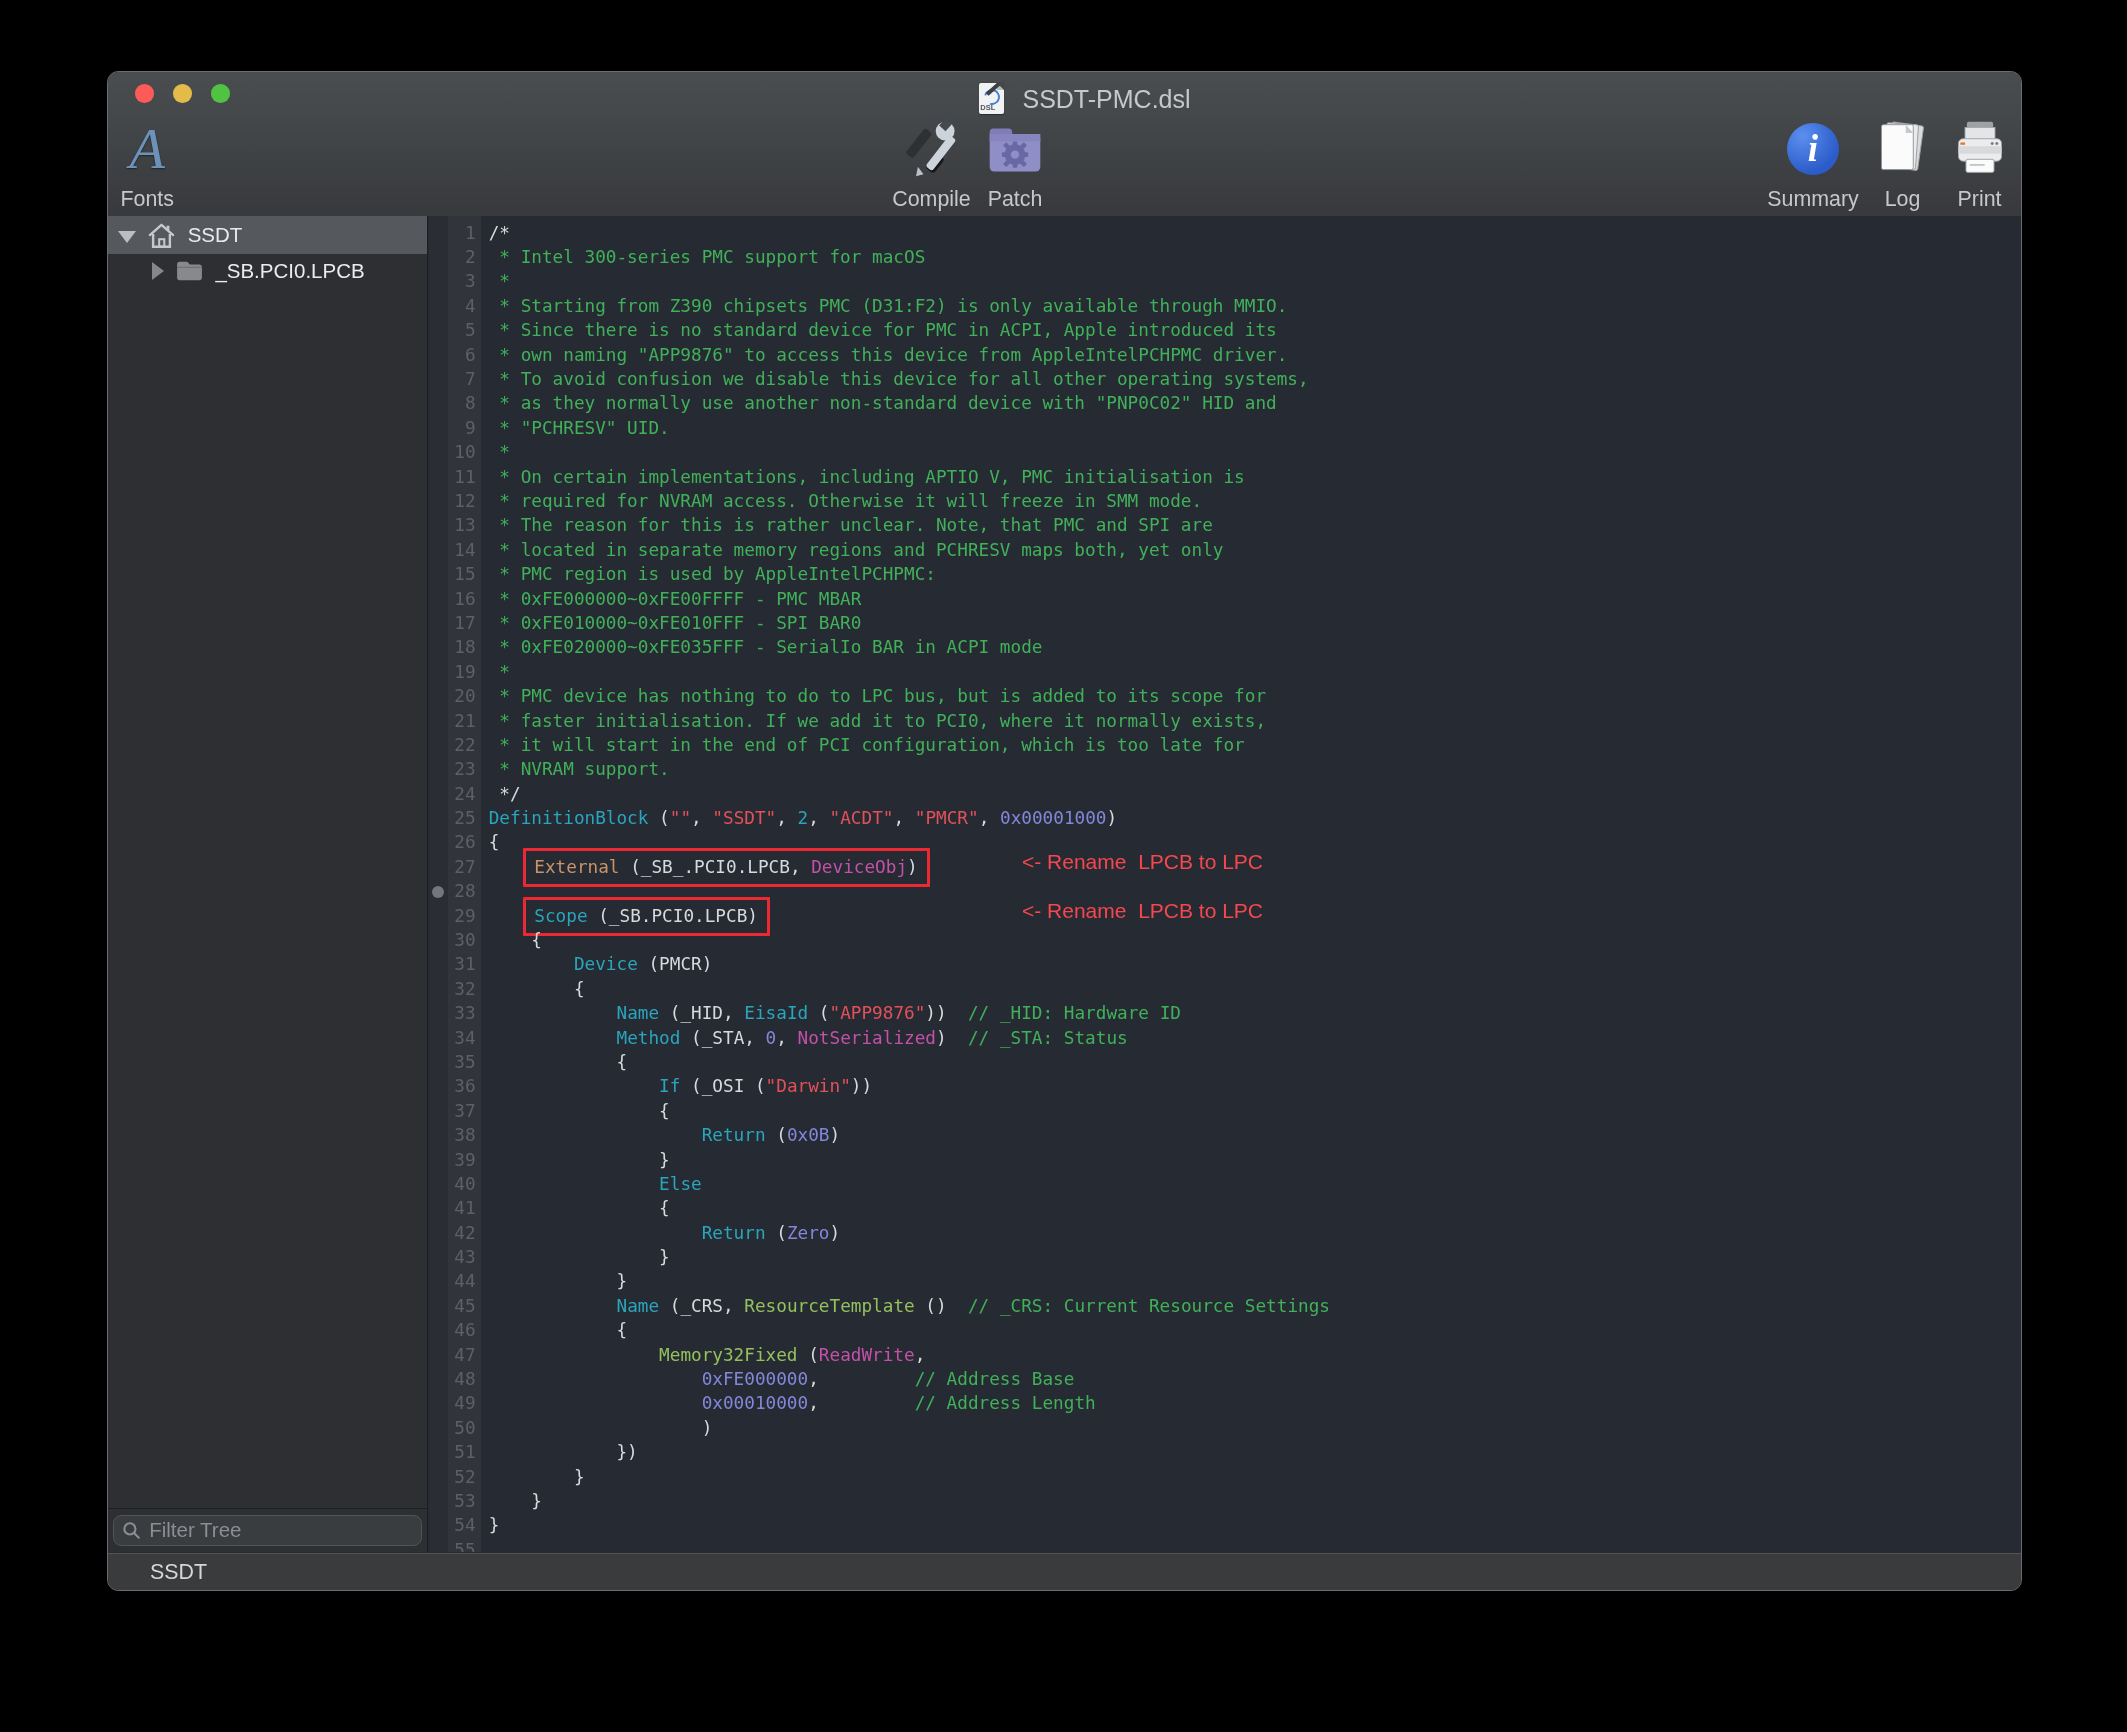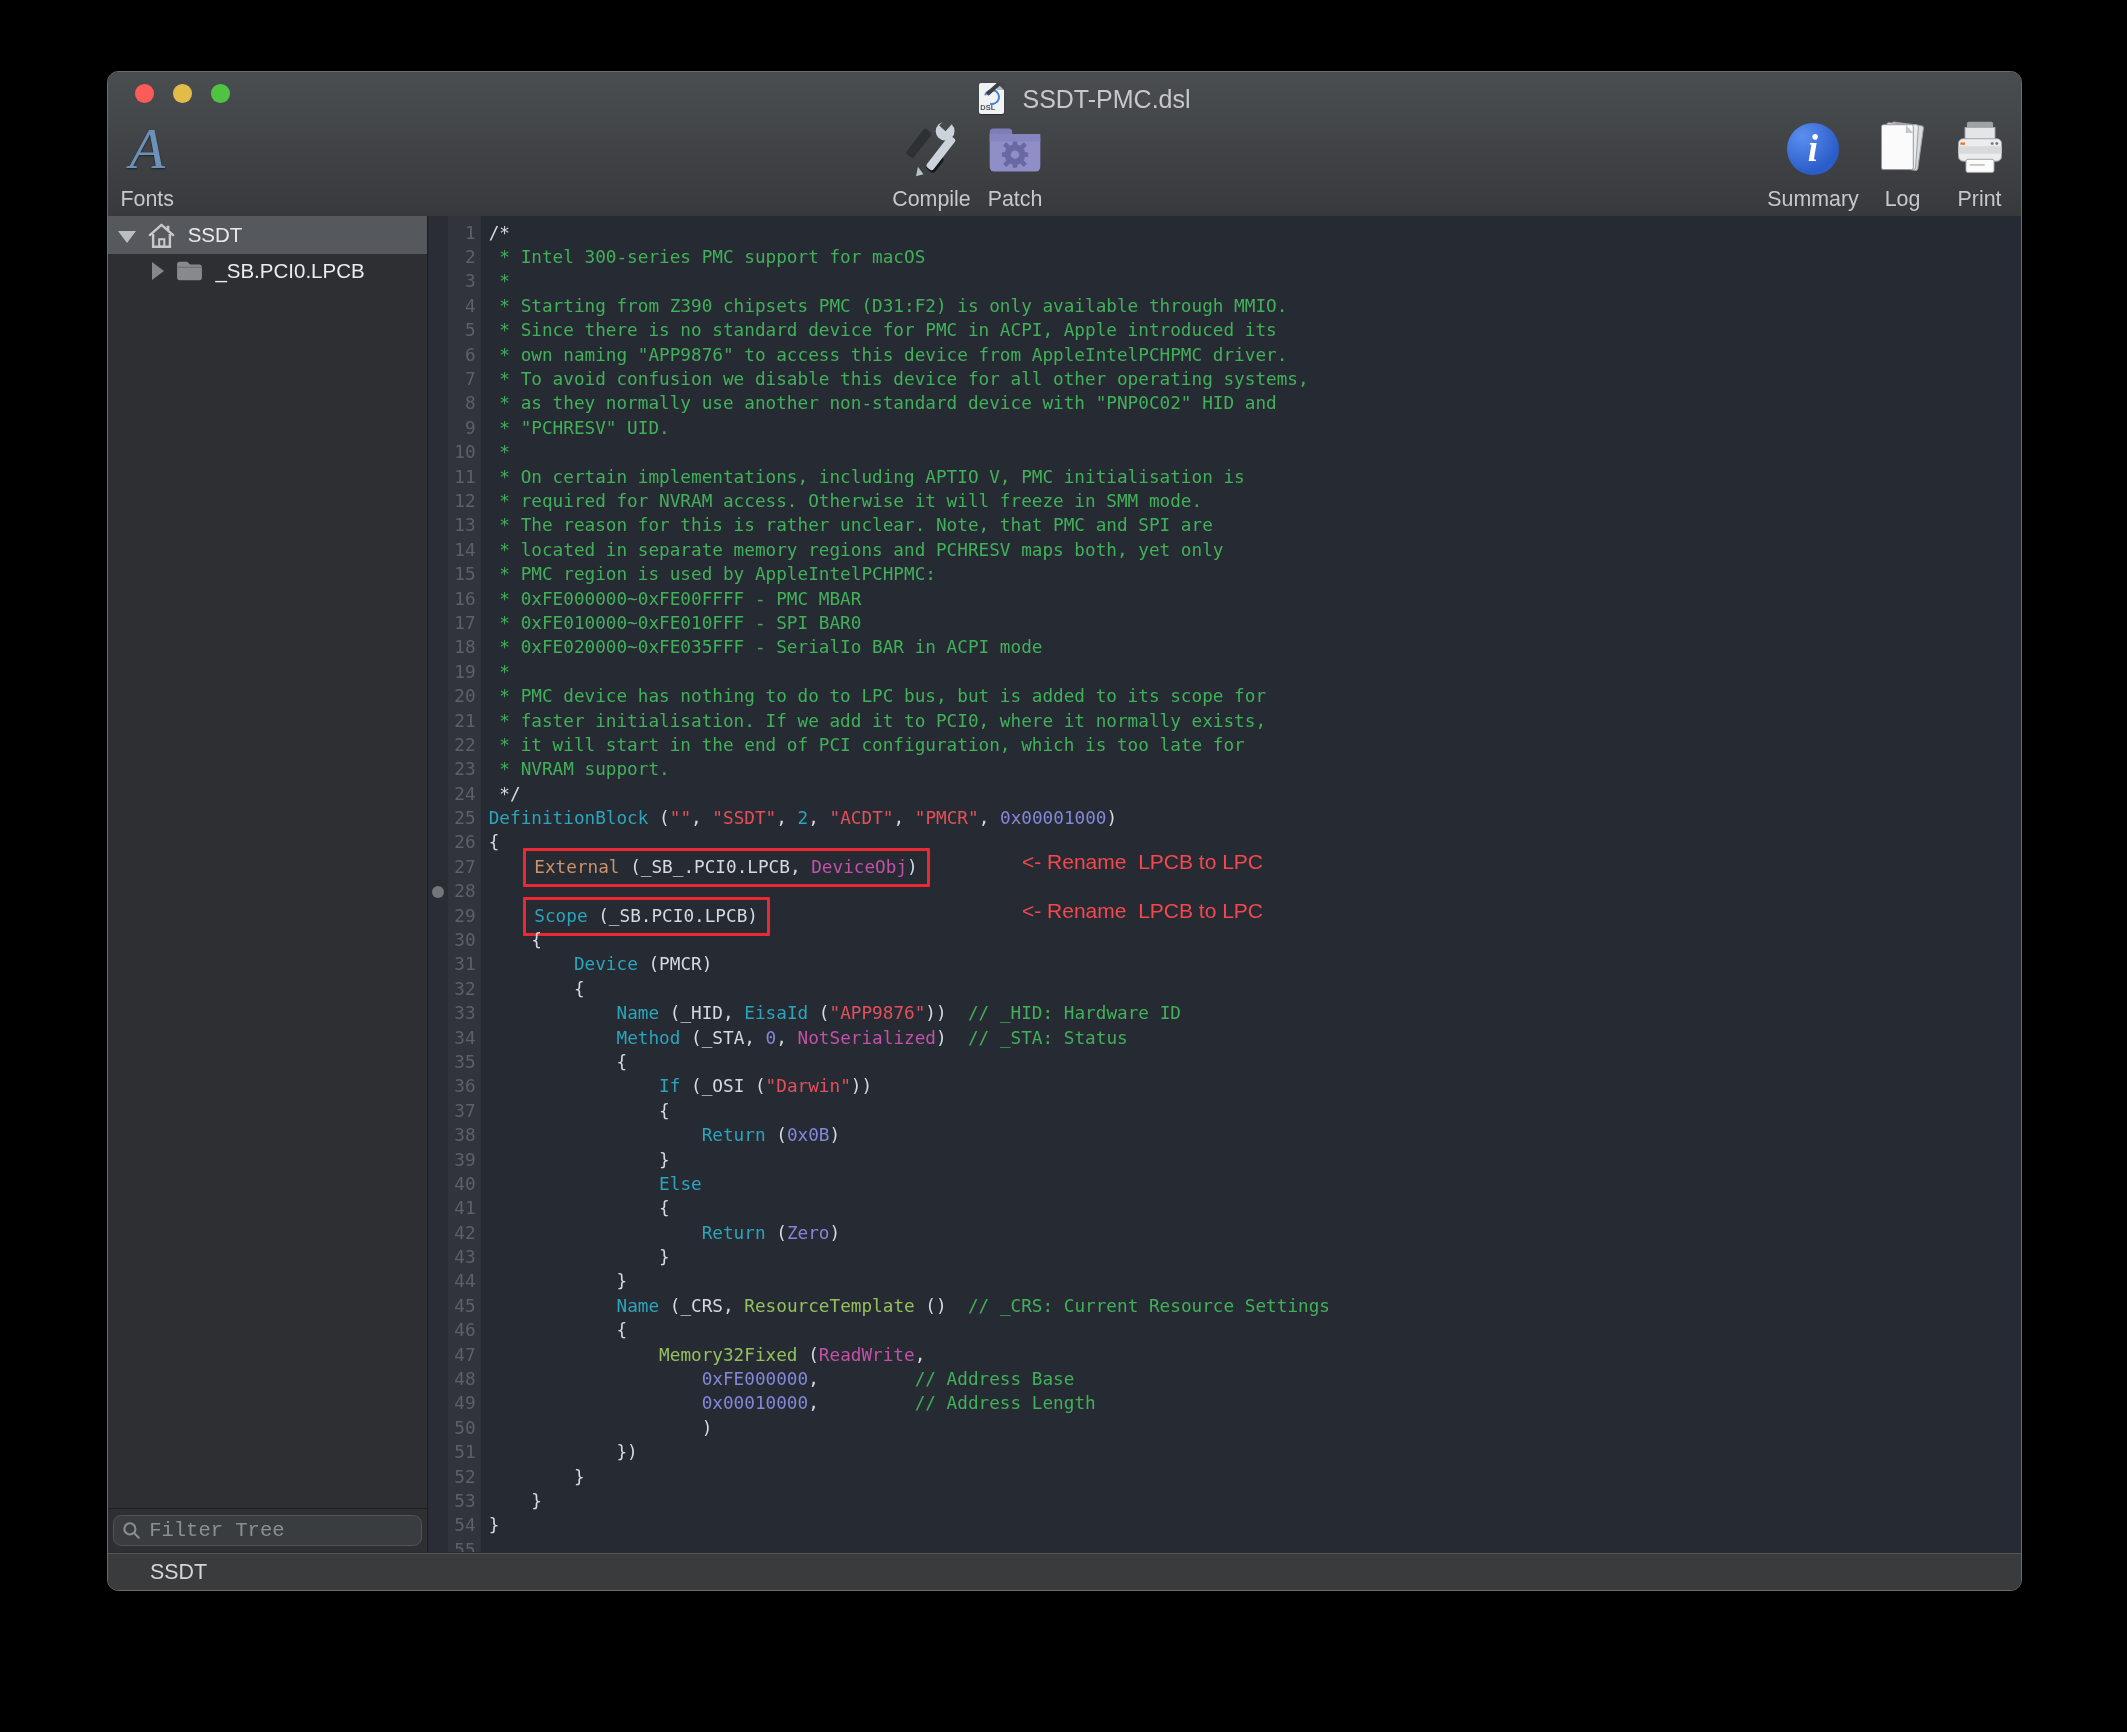--- a/index.html
+++ b/index.html
@@ -29,21 +29,21 @@
   
   .sidebar{position:absolute;left:0;top:144px;width:320px;bottom:38px;background:#2e2f32;border-right:0.9px solid #1d1e20;box-sizing:border-box;}
   .tree-row{display:flex;align-items:center;font-size:20.5px;color:#e9eaeb;white-space:nowrap;}
   .tree-row.sel{background:#55585c;height:38px;}
   .tree-row.r2{height:34px;padding-left:44px;color:#ececee;}
   .tri-down{width:0;height:0;border-left:9.3px solid transparent;border-right:9.3px solid transparent;border-top:12px solid #bcbec0;margin:3.7px 0 0 10.3px;}
   .tri-right{width:0;height:0;border-top:9.3px solid transparent;border-bottom:9.3px solid transparent;border-left:12px solid #85878a;}
   .tree-ic{margin:0 11.2px 0 11.2px;display:flex;}
   .filter-row{position:absolute;left:0;right:0;bottom:0;height:43px;border-top:0.9px solid #1e1f21;}
   .filter-field{position:absolute;left:4.7px;right:4.7px;top:5.6px;height:31px;background:#3a3d40;border:0.9px solid #525558;border-radius:8.4px;display:flex;align-items:center;padding:0 8.4px;box-sizing:border-box;}
-  .filter-field input{flex:1;background:transparent;border:none;outline:none;color:#c4b5fd;font-size:20.5px;font-family:Liberation Mono, monospace;min-width:0;}
+  .filter-field input{flex:1;background:transparent;border:none;outline:none;color:#c4b5fd;font-size:20.5px;font-family:Liberation Sans, sans-serif;min-width:0;}
   .filter-field input::placeholder{color:#8b8e92;}
 
   
   .statusbar{position:absolute;left:0;right:0;bottom:0;height:37px;background:#3a3b3d;border-top:0.9px solid #545557;display:flex;align-items:center;padding-left:42px;color:#d5d6d8;font-size:21.4px;box-sizing:border-box;}
 
   
   .editor{position:absolute;left:321px;top:144px;right:0;bottom:38px;overflow:hidden;
           background:linear-gradient(90deg,#2a2e34 0px,#2a2e34 18.6px,#31353b 18.6px,#31353b 52px,#262b33 52px);
           font-family:"DejaVu Sans Mono",monospace;font-size:17.7px;line-height:24.4px;padding-top:4.7px;}
   .code-line{position:relative;display:flex;height:24.4px;white-space:pre;}

